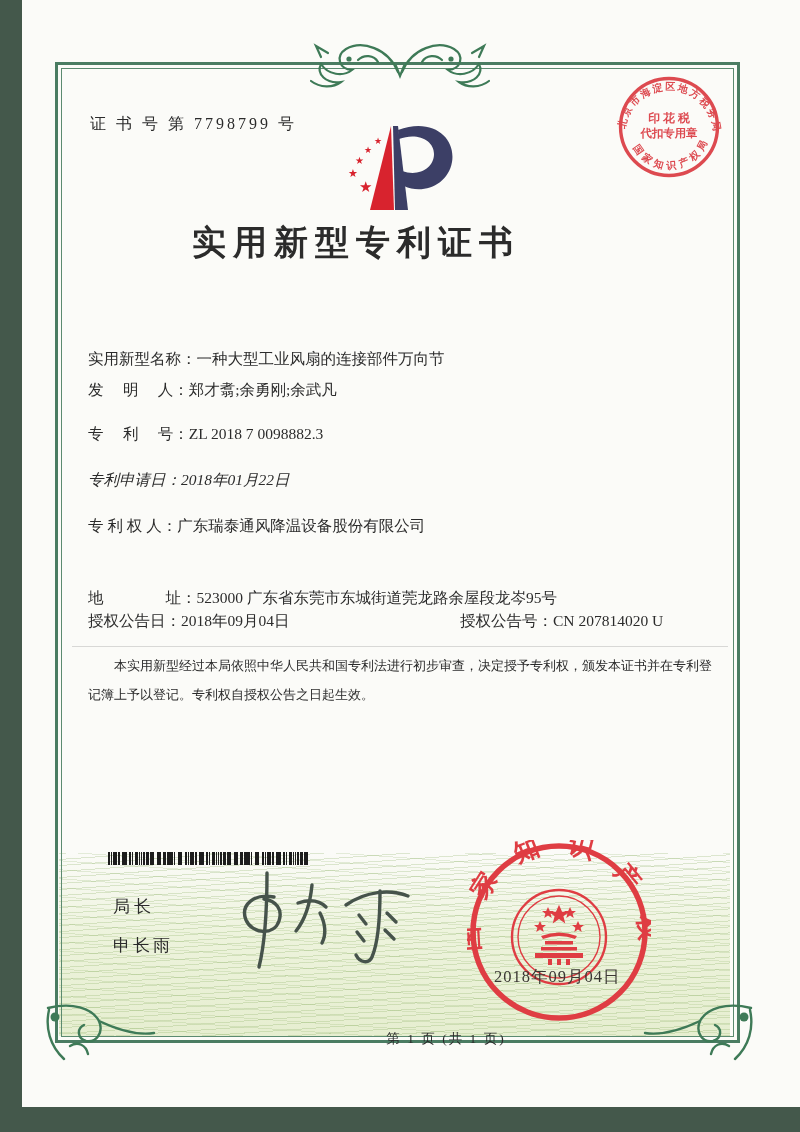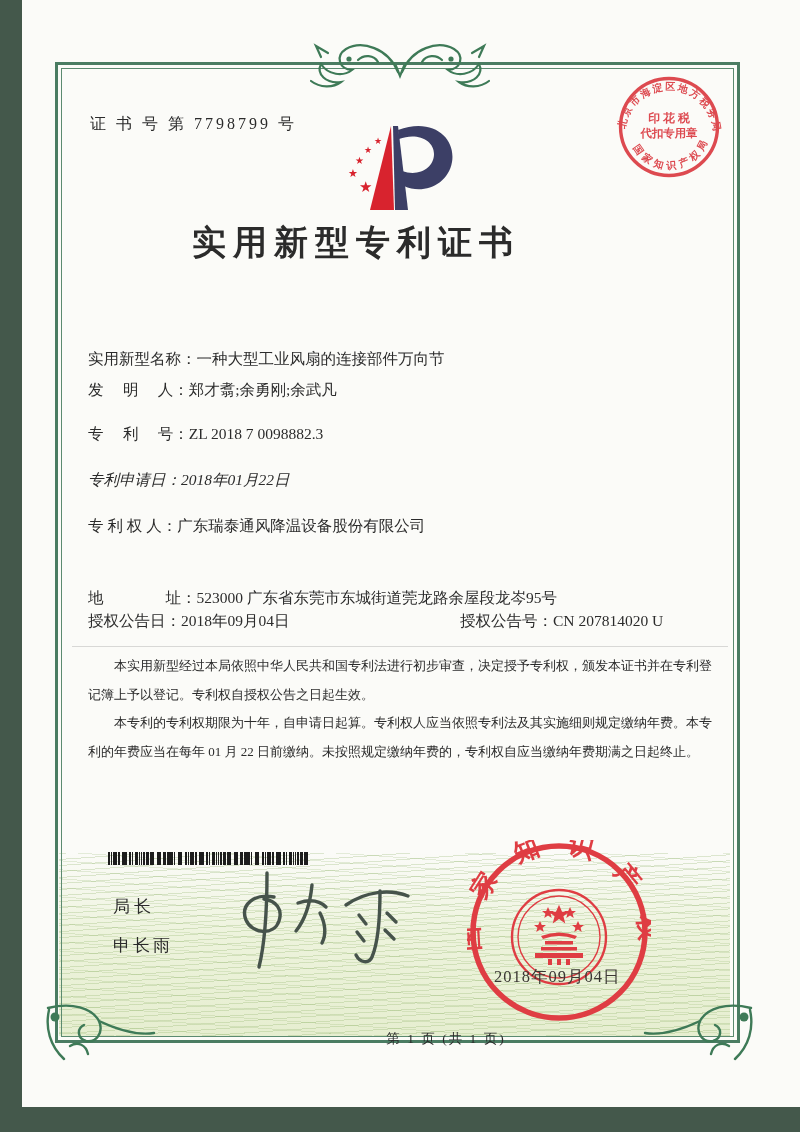--- a/index.html
+++ b/index.html
@@ -121,21 +121,20 @@
   <div class="frow r7">
     <span class="lab">授权公告日：</span><span>2018年09月04日</span>
     <span class="r7b"><span class="lab">授权公告号：</span><span>CN 207814020 U</span></span>
   </div>
 </div>
 
 <div class="sep-line"></div>
 
 <div class="bodytext">
   <p>本实用新型经过本局依照中华人民共和国专利法进行初步审查，决定授予专利权，颁发本证书并在专利登记簿上予以登记。专利权自授权公告之日起生效。</p>
-  <p>本专利的专利权期限为十年，自申请日起算。专利权人应当依照专利法及其实施细则规定缴纳年费。本专利的年费应当在每年 01 月 22 日前缴纳。未按照规定缴纳年费的，专利权自应当缴纳年费期满之日起终止。</p>
 </div>
 
 <div class="barcode"></div>
 
 <div class="director">
   <div>局长</div>
   <div class="name">申长雨</div>
 </div>
 
 <svg class="signature" width="190" height="110" viewBox="0 0 190 110">

